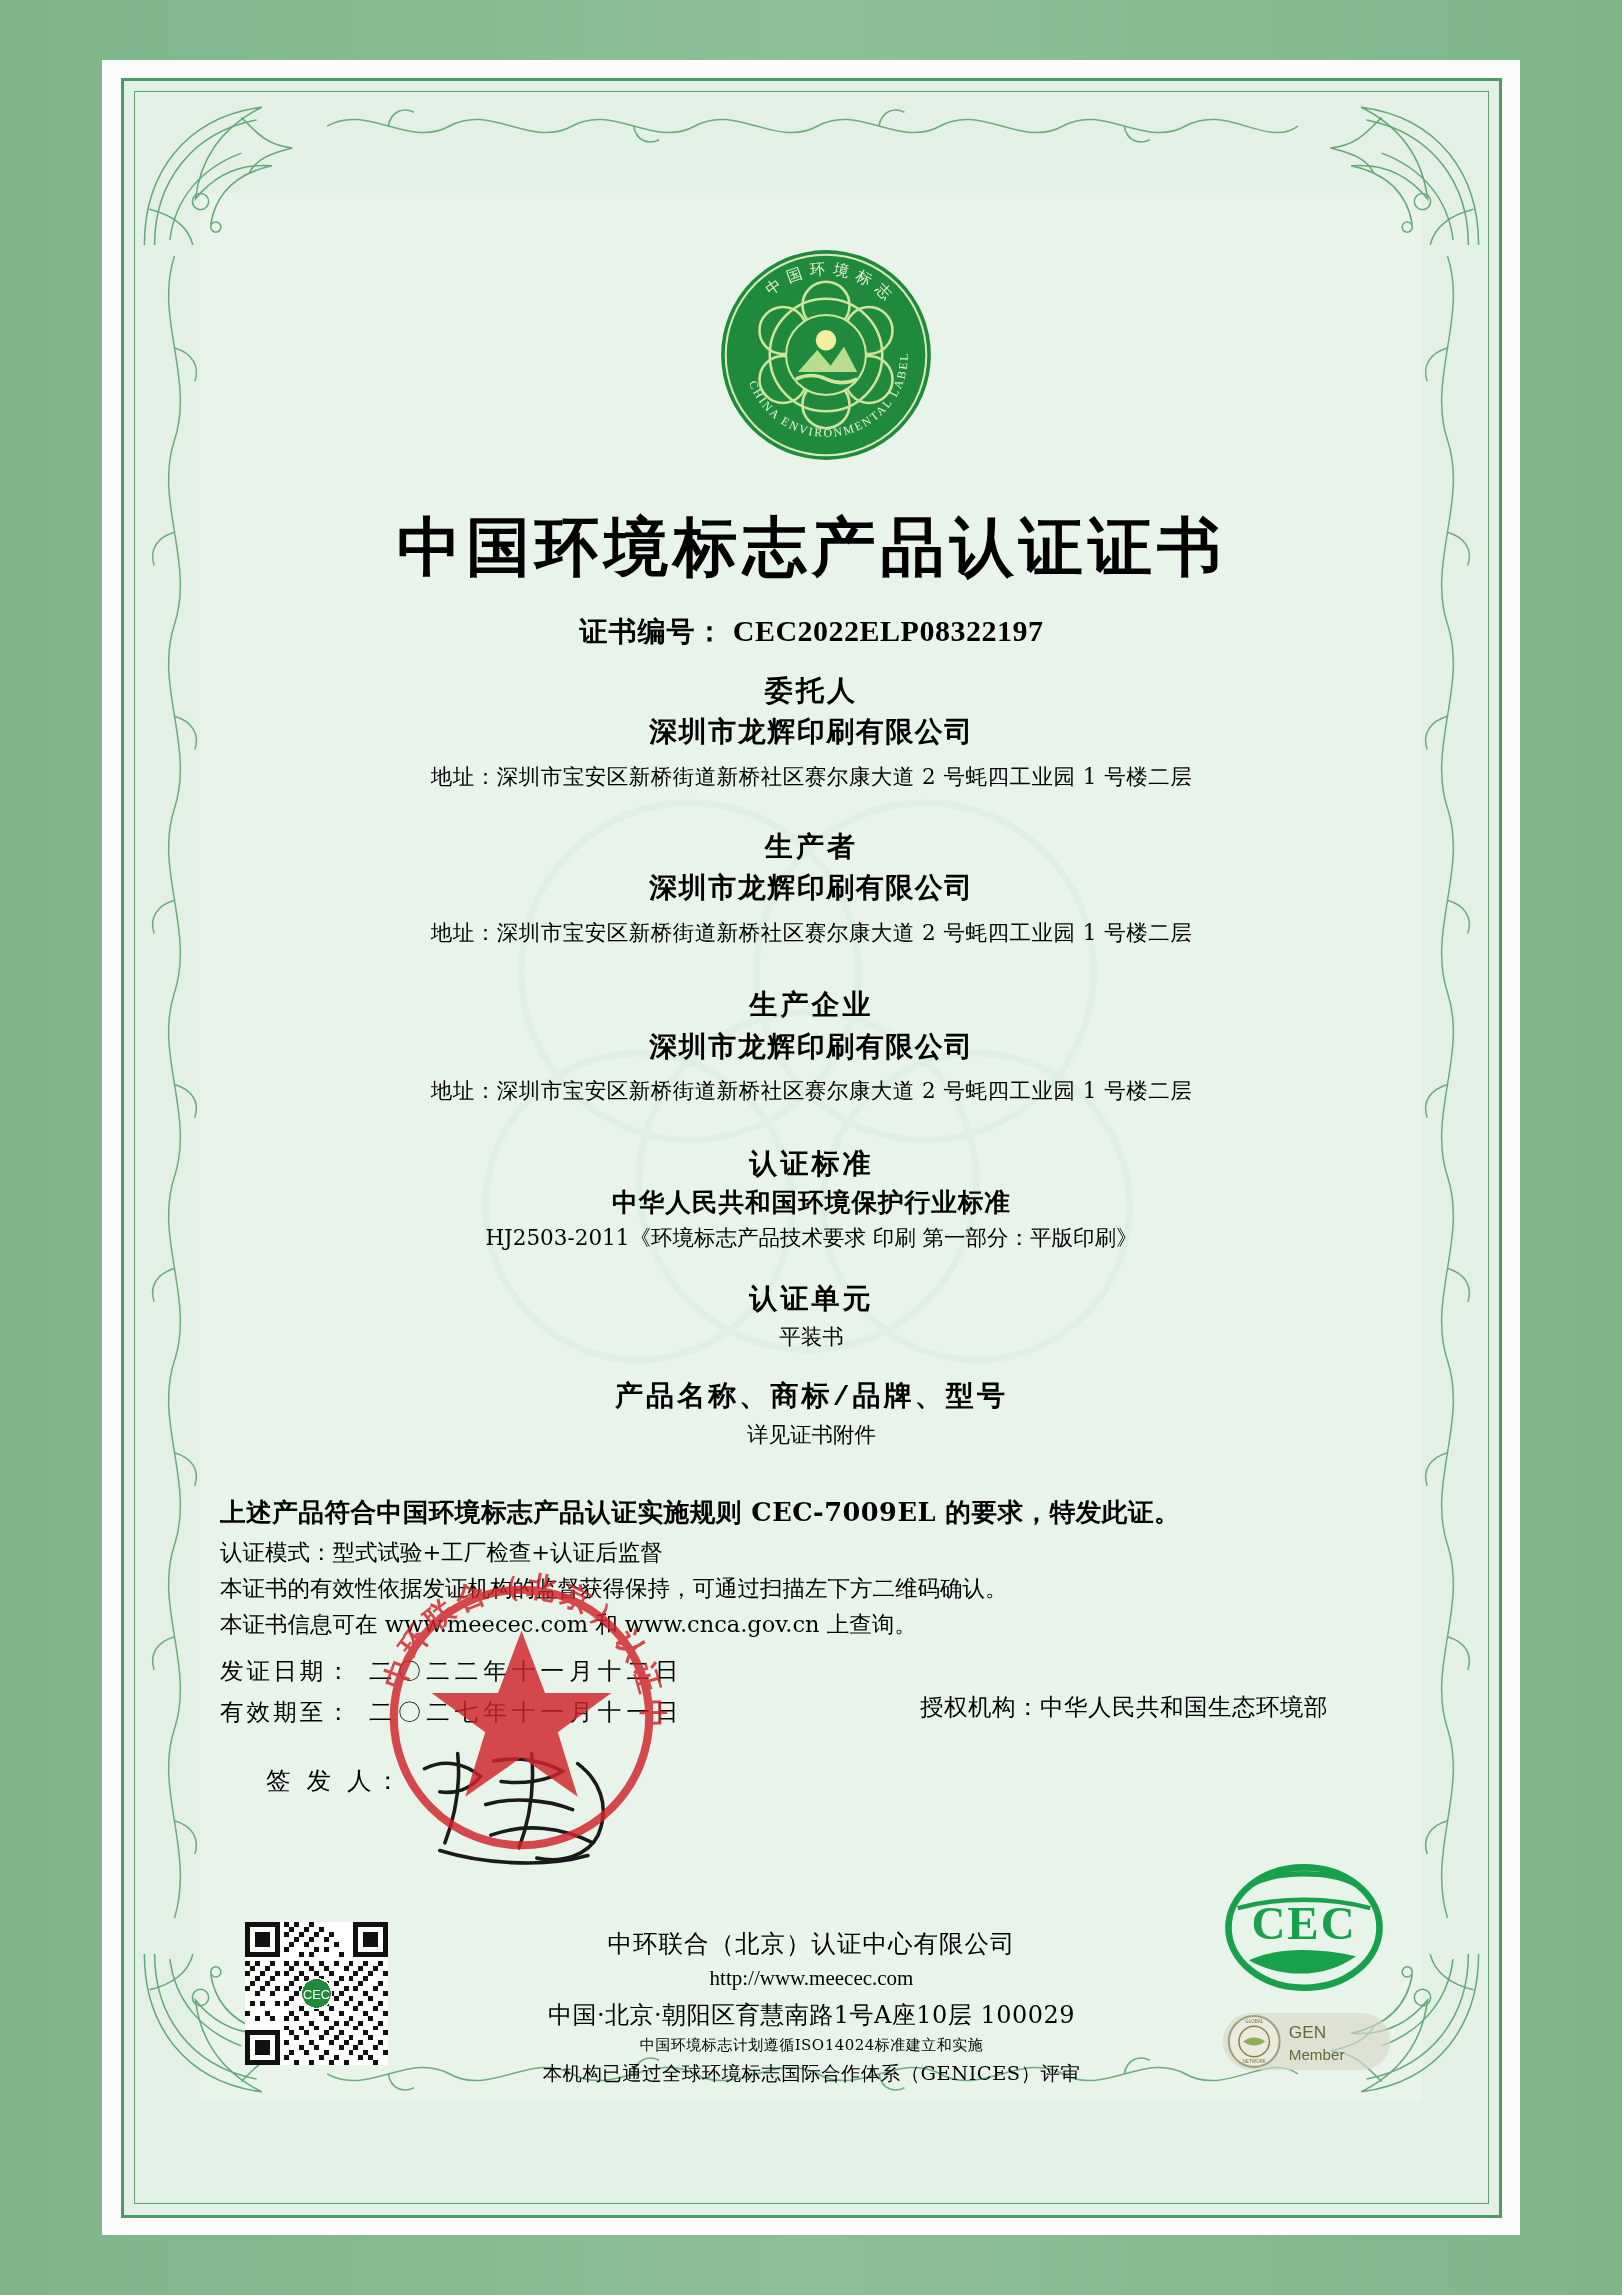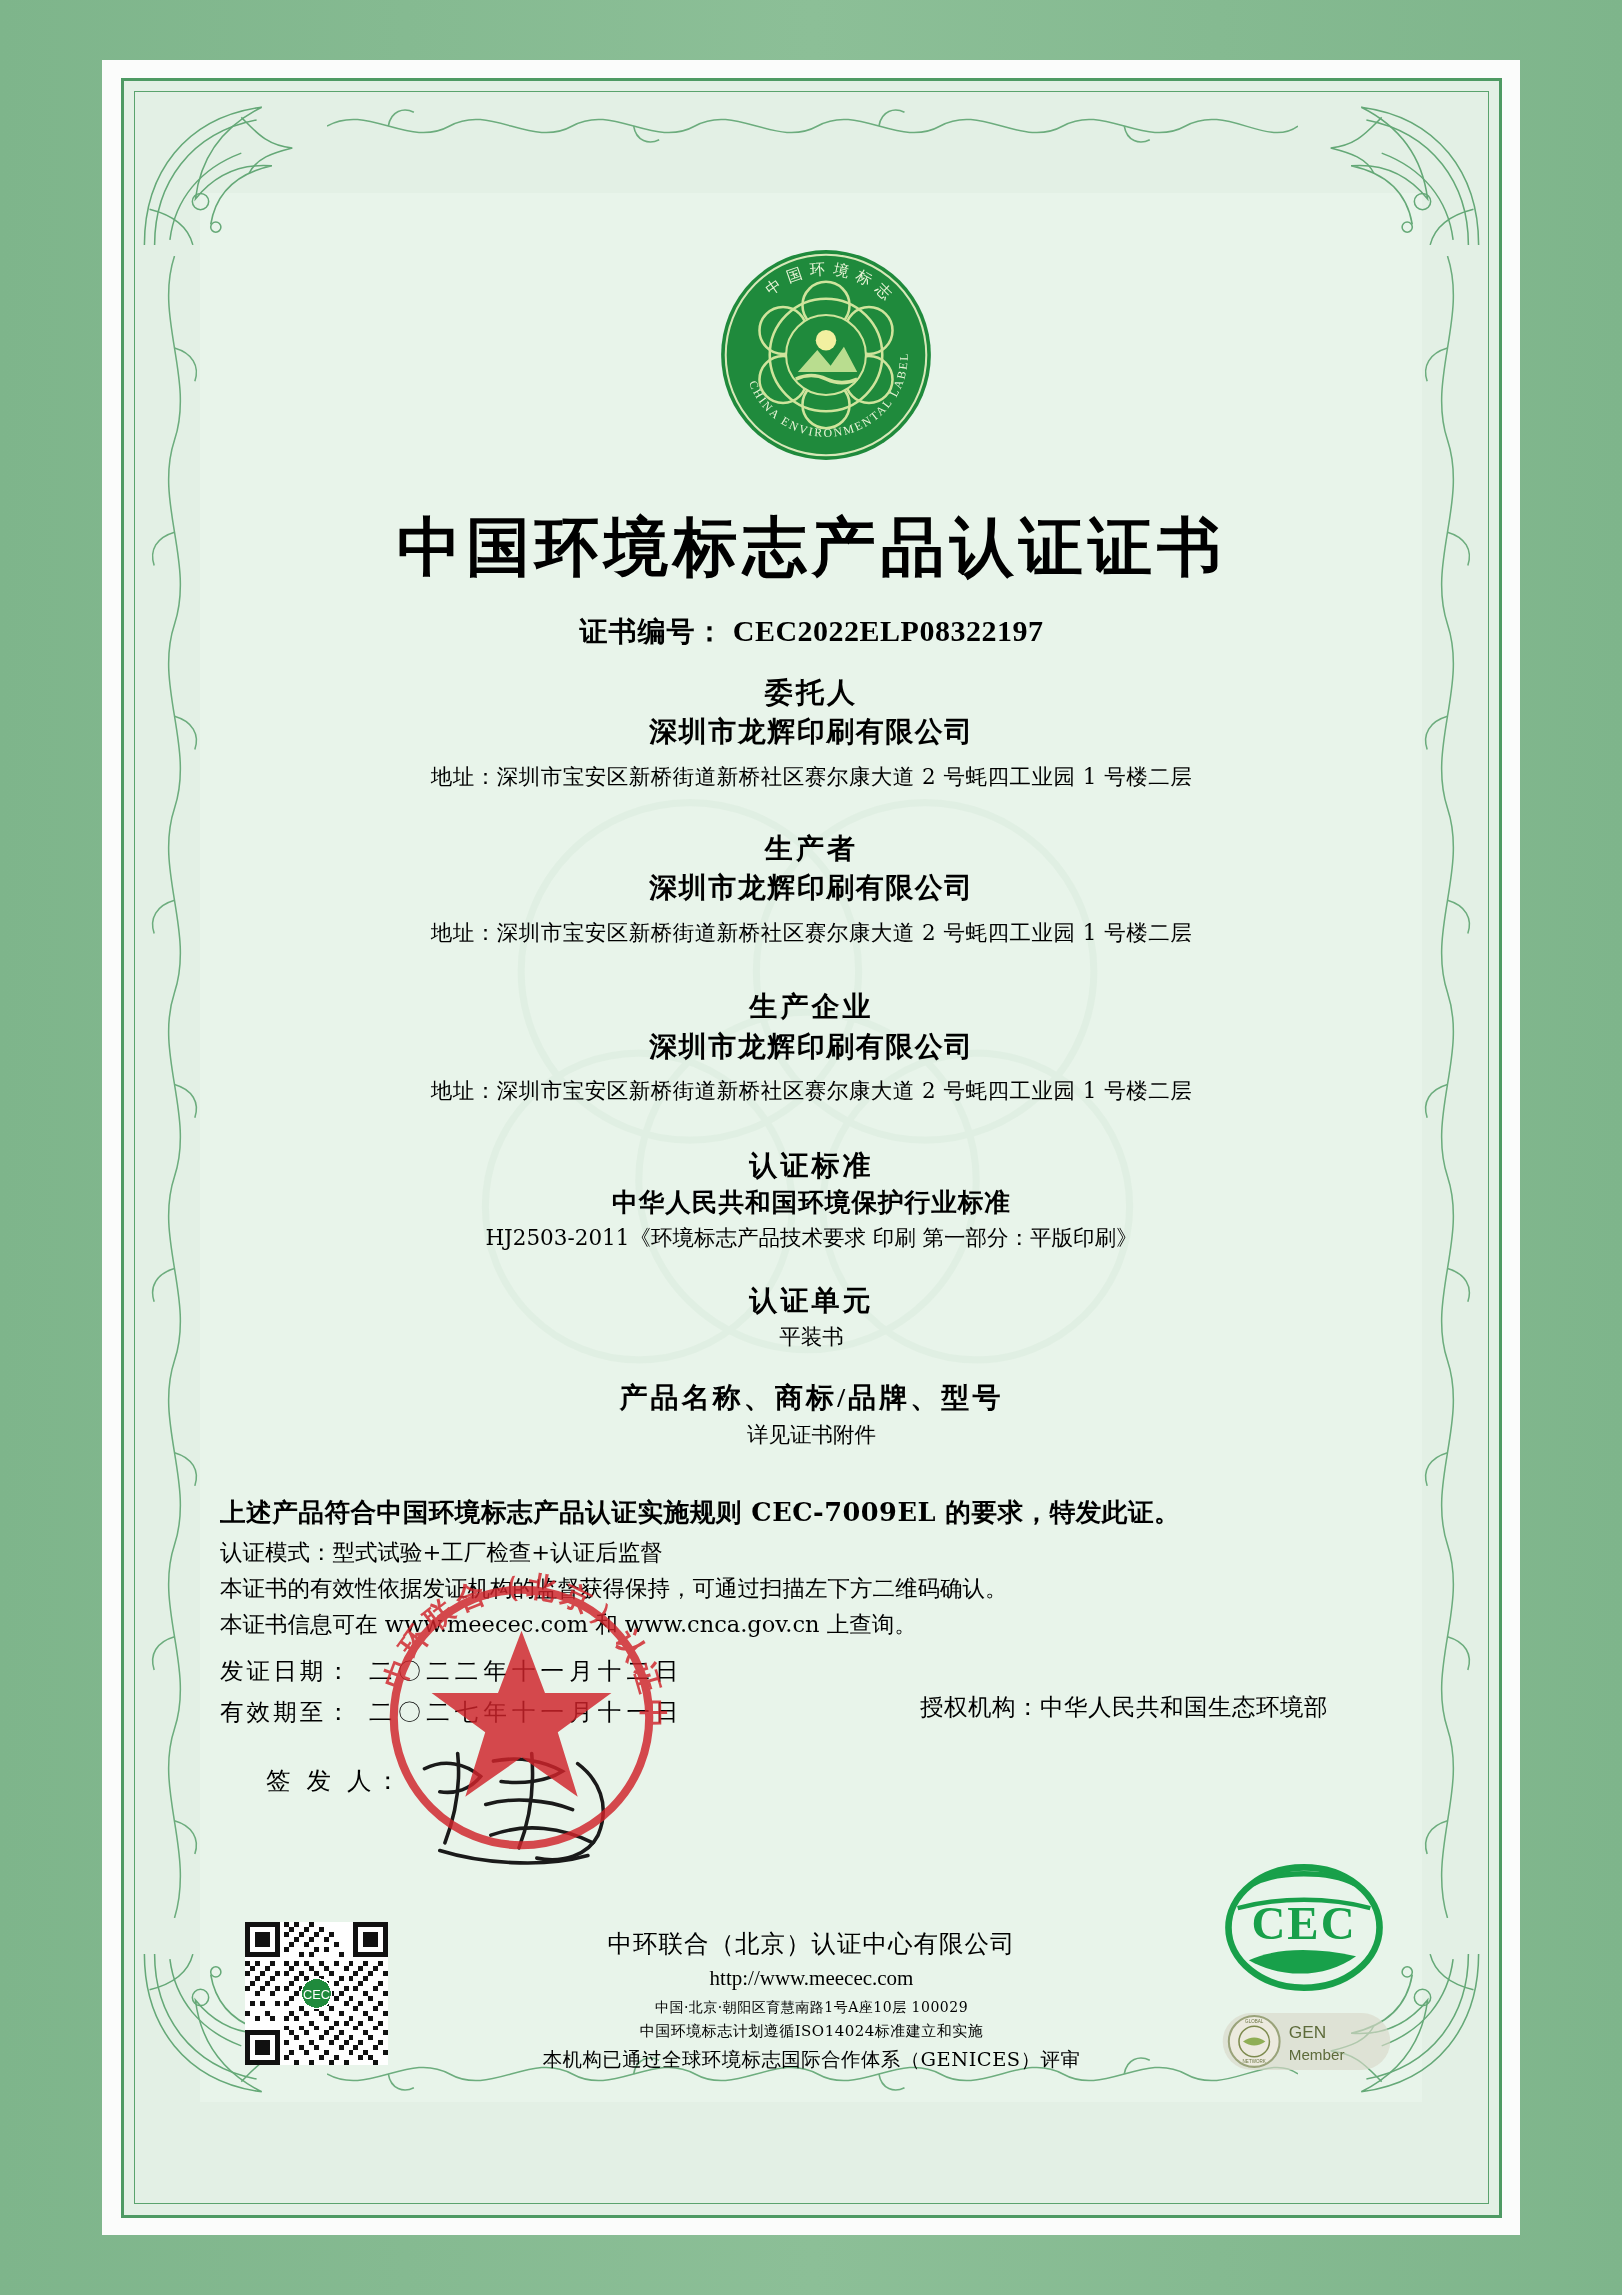--- a/index.html
+++ b/index.html
@@ -130,21 +130,21 @@
   .cert-no-row .value {
     font-family: "Liberation Serif", serif;
     font-weight: bold;
     font-size: 30px;
     letter-spacing: 0.5px;
     margin-left: 8.2px;
   }
 
   .block { position: absolute; left: 0; right: 0; text-align: center; }
   .sec-head {
-    font-family: Liberation Serif, serif;
+    font-family: Liberation Mono, monospace;
     font-weight: bold;
     font-size: 28px;
     letter-spacing: 3.1px;
     color: #000;
     line-height: 1.25;
   }
   .sec-name {
     font-family: "DejaVu Serif", "Liberation Serif", serif;
     font-weight: bold;
     font-size: 28px;
@@ -239,21 +239,21 @@
   
   .footer {
     position: absolute;
     left: 0; right: 0; top: 1927px;
     text-align: center;
     font-family: "DejaVu Serif", "Liberation Serif", serif;
     color: #000;
   }
   .footer .f1 { font-size: 24.5px; letter-spacing: 1px; }
   .footer .f2 { font-size: 21px; font-family: "Liberation Serif", serif; margin-top: 6.1px;}
-  .footer .f3 { font-size: 14px; margin-top: 8.2px; letter-spacing: 0.5px;}
+  .footer .f3 { font-size: 24px; margin-top: 8.2px; letter-spacing: 0.5px;}
   .footer .f4 { font-size: 15px; margin-top: 5.1px; letter-spacing: 0.5px;}
   .footer .f5 { font-size: 19.4px; margin-top: 5.1px; letter-spacing: 0.5px;}
 
   
   .qr {
     position: absolute;
     left: 245px; top: 1922px;
     width: 143px; height: 143px;
     background: #fff;
   }

